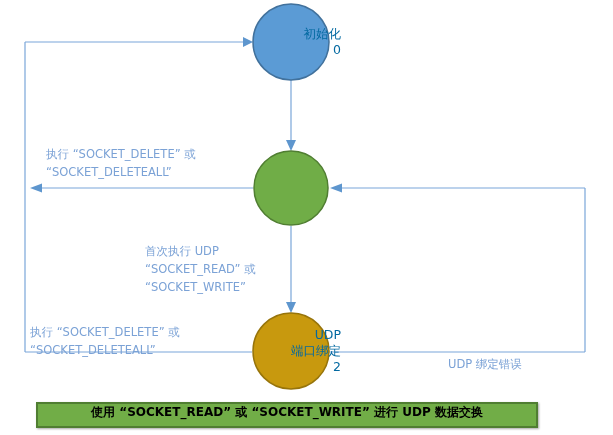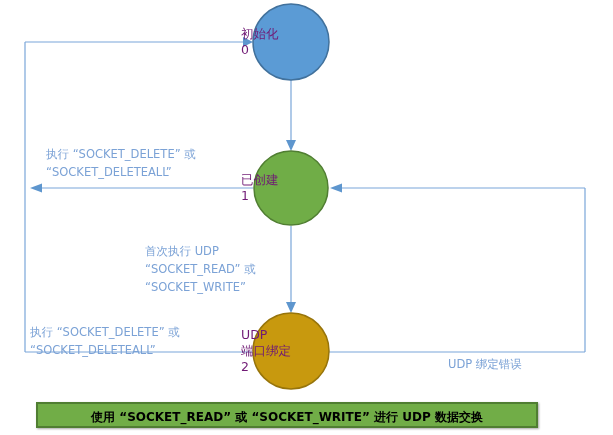--- a/index.html
+++ b/index.html
@@ -20,37 +20,37 @@
   .edge-label {
     position: absolute;
     color: #7ba2d6;
     font-size: 11.5px;
     line-height: 18px;
     white-space: pre-line;
   }
   .state-label {
     position: absolute;
     width: 100px;
-    color: #701a75;
+    color: #0369a1;
     font-size: 12.5px;
     line-height: 16px;
-    text-align: left;
+    text-align: right;
     white-space: pre-line;
   }
   #banner {
     position: absolute;
     left: 36px;
     top: 402px;
     width: 498px;
     height: 22px;
     background: #71ad47;
     border: 2px solid #507e32;
     box-shadow: 1px 1px 2px rgba(0,0,0,0.35);
     display: flex;
-    align-items: flex-end;
+    align-items: flex-start;
     justify-content: center;
   }
   #banner .banner-text {
     color: #000000;
     font-size: 12px;
     font-weight: bold;
     white-space: nowrap;
   }
 </style>
 </head>
@@ -79,22 +79,20 @@
     <path class="flow-line" d="M585 188 H342"></path>
     <polygon class="arrowhead" points="330,188 342,183.5 342,192.5"></polygon>
 
     <circle class="state-circle-0" cx="291" cy="42" r="38" fill="#5b9bd5"></circle>
     <circle class="state-circle-1" cx="291" cy="188" r="37" fill="#70ad47"></circle>
     <circle class="state-circle-2" cx="291" cy="351" r="38" fill="#c8990e"></circle>
   </svg>
 
   <div class="state-label" style="left:241px; top:26px;">初始化
 0</div>
-  <div class="state-label" style="left:241px; top:172px;">已创建
-1</div>
   <div class="state-label" style="left:241px; top:327px;">UDP
 端口绑定
 2</div>
 
   <div class="edge-label" style="left:46px; top:145px;">执行 “SOCKET_DELETE” 或
 “SOCKET_DELETEALL”</div>
   <div class="edge-label" style="left:145px; top:222px;margin-top:20px;">首次执行 UDP
 “SOCKET_READ” 或
 “SOCKET_WRITE”</div>
   <div class="edge-label" style="left:30px; top:323px;">执行 “SOCKET_DELETE” 或

